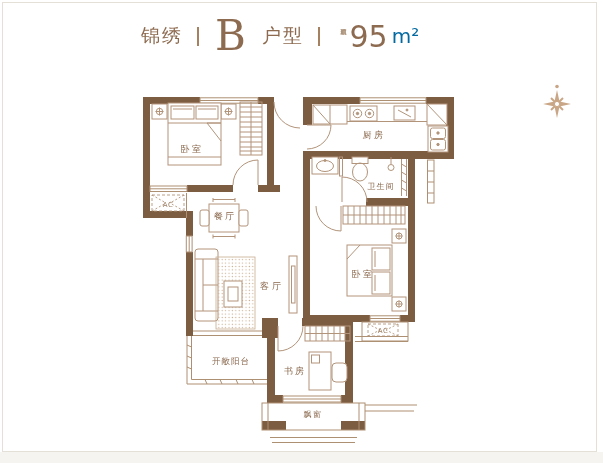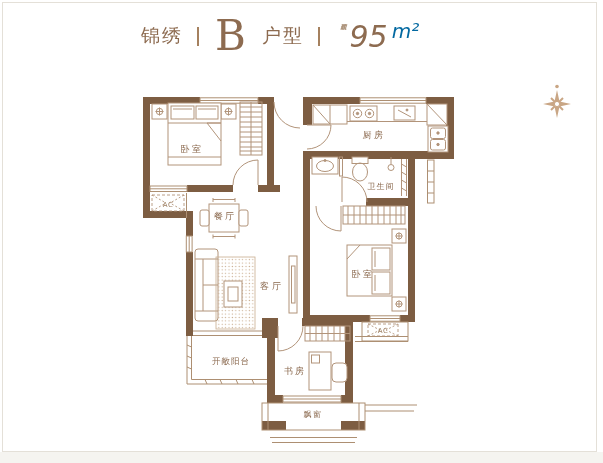--- a/index.html
+++ b/index.html
@@ -18,21 +18,21 @@
   }
   .plan-header{
     position:absolute;left:141px;top:14px;height:44px;
     display:flex;align-items:center;gap:14px;
     color:#8d6b50;white-space:nowrap;
   }
   .hdr-cn{font-size:19px;letter-spacing:2px;}
   .hdr-sep{display:inline-block;width:0;height:19px;border-left:2px solid #a5815f;}
   .hdr-letter{font-family:"DejaVu Serif","Liberation Serif",serif;font-size:42px;line-height:1;margin:0 2px;}
   .hdr-layout{font-size:19px;letter-spacing:1px;}
-  .area-group{display:flex;margin-left:6px;font-style:italic;}
+  .area-group{display:flex;align-items:center;margin-left:6px;}
   .area-label{
     writing-mode:vertical-rl;text-orientation:upright;
     font-size:6px;line-height:1.1;letter-spacing:0;
     color:#a98f76;height:24px;margin-right:3px;
   }
   .area-value{font-size:30px;color:#8d6b50;}
   .area-unit{font-size:20px;color:#0369a1;margin-left:4px;}
   svg{position:absolute;left:0;top:0;}
   svg text{font-family:"DejaVu Sans","Liberation Sans",sans-serif;}
 </style>

